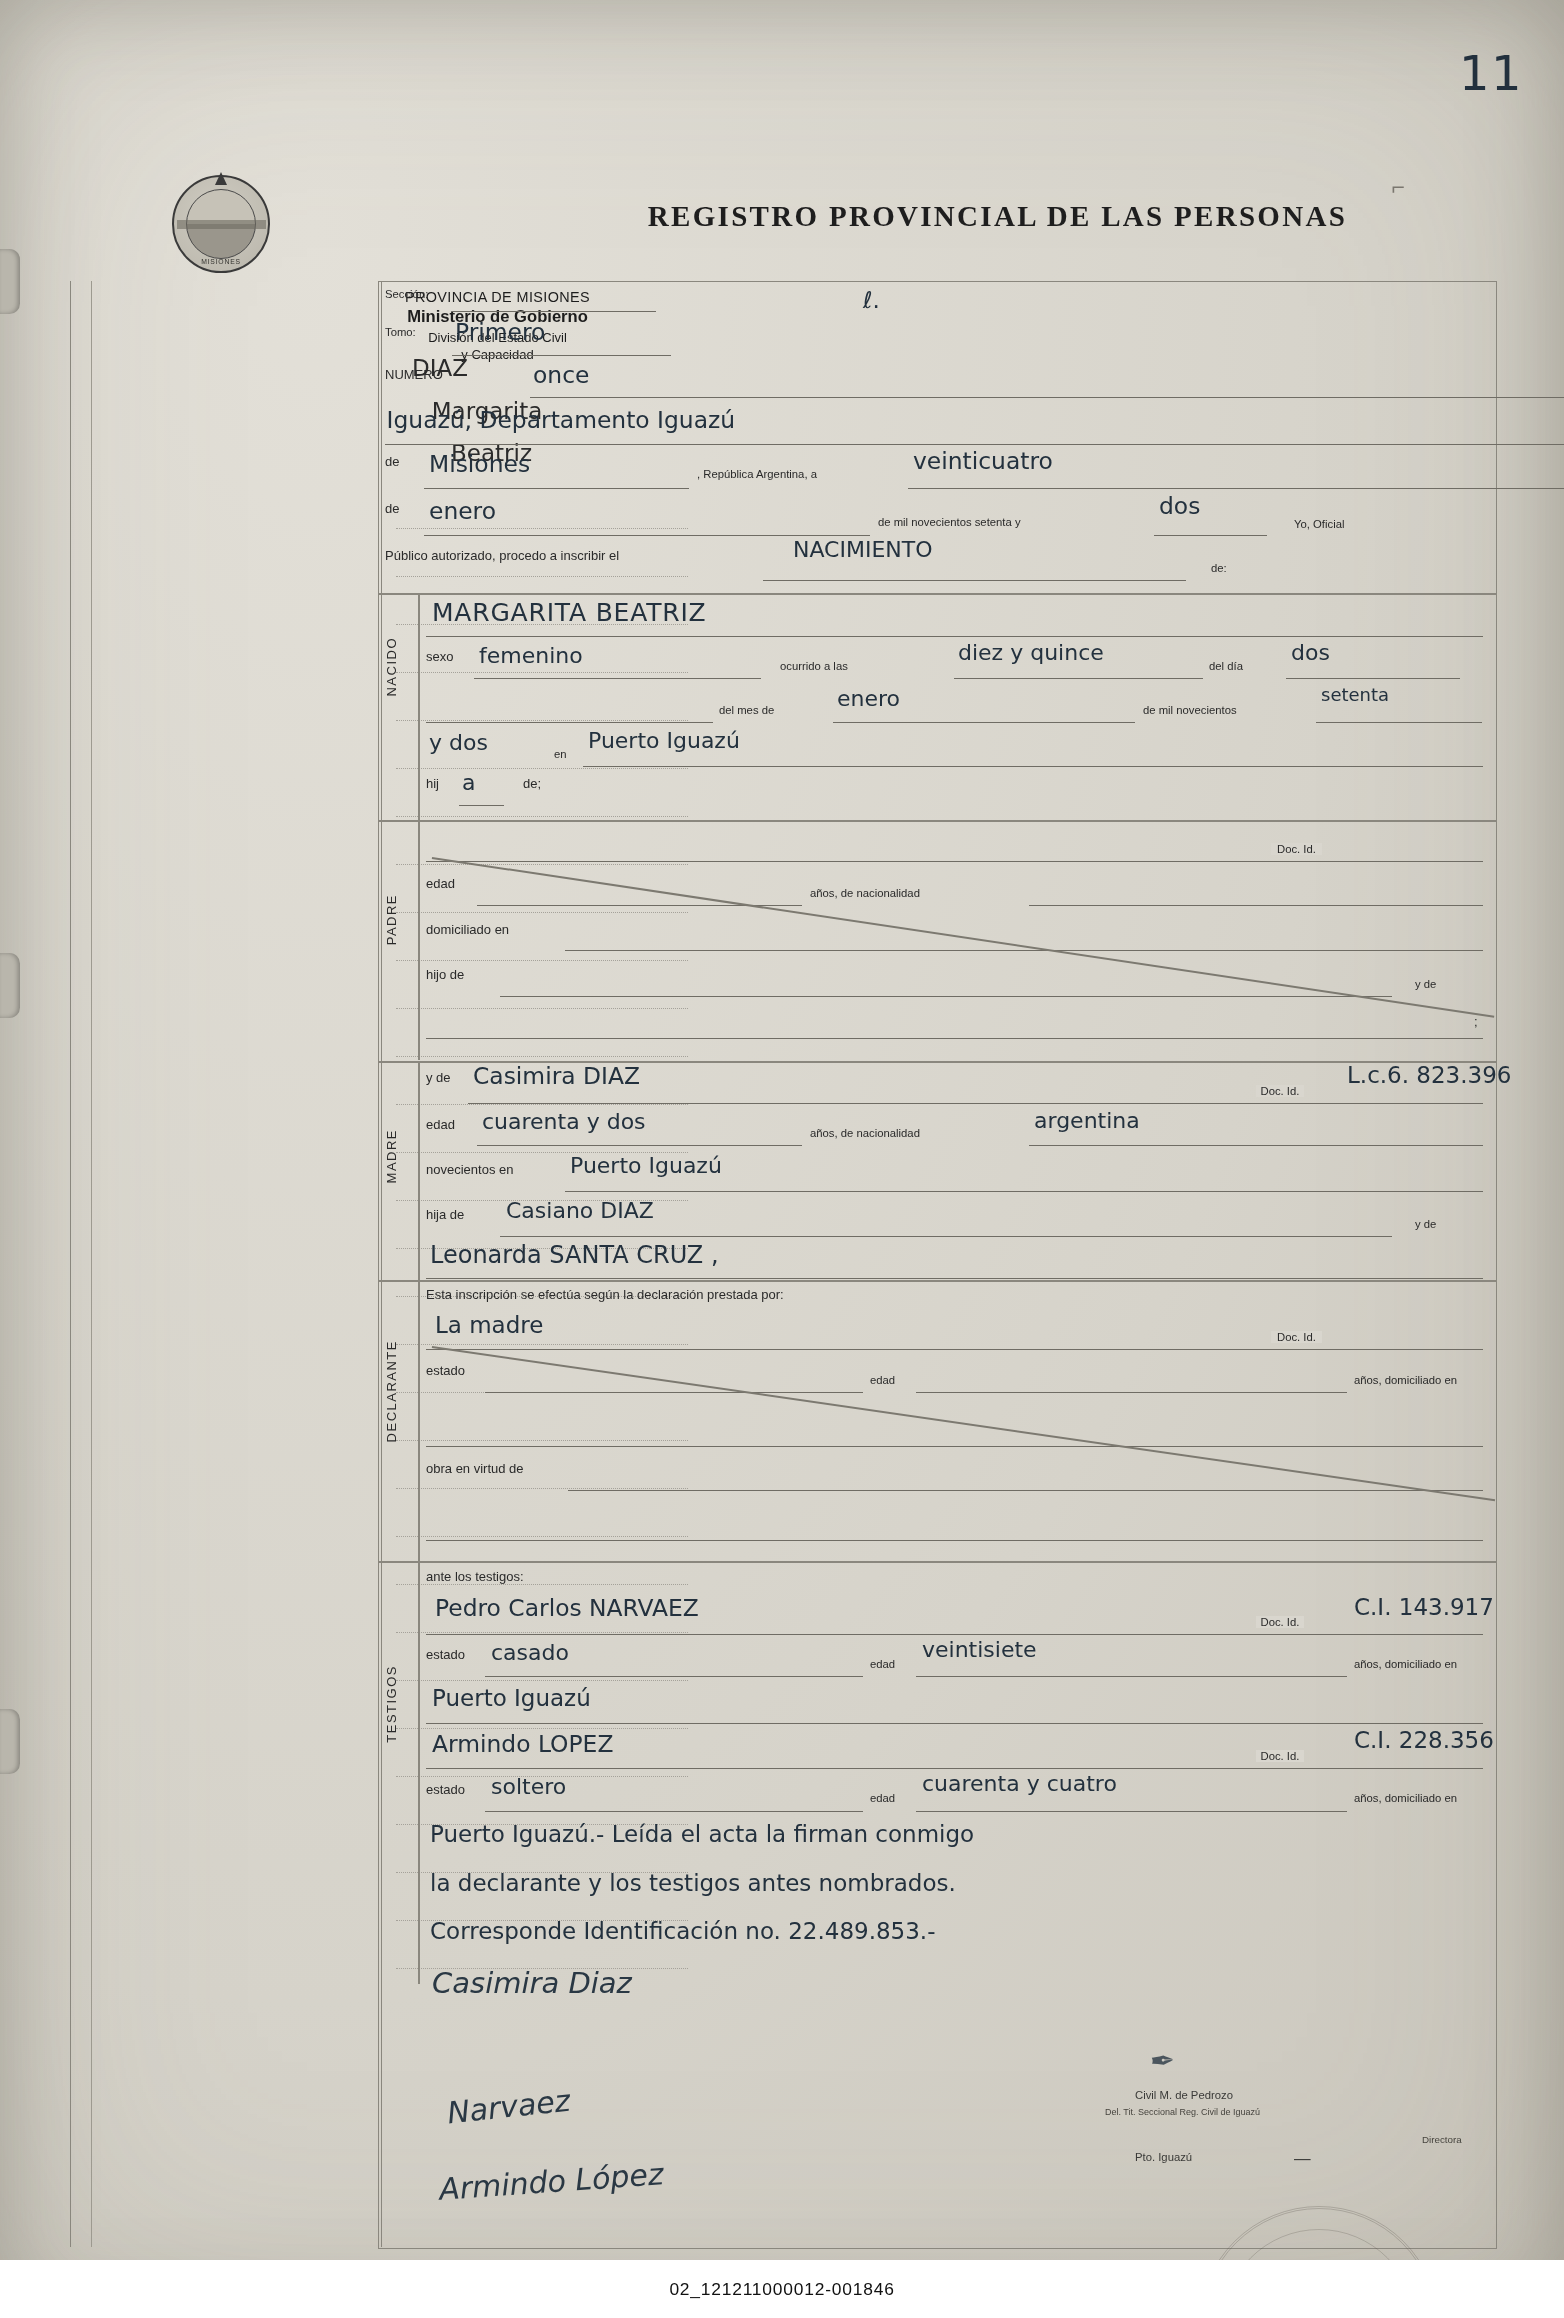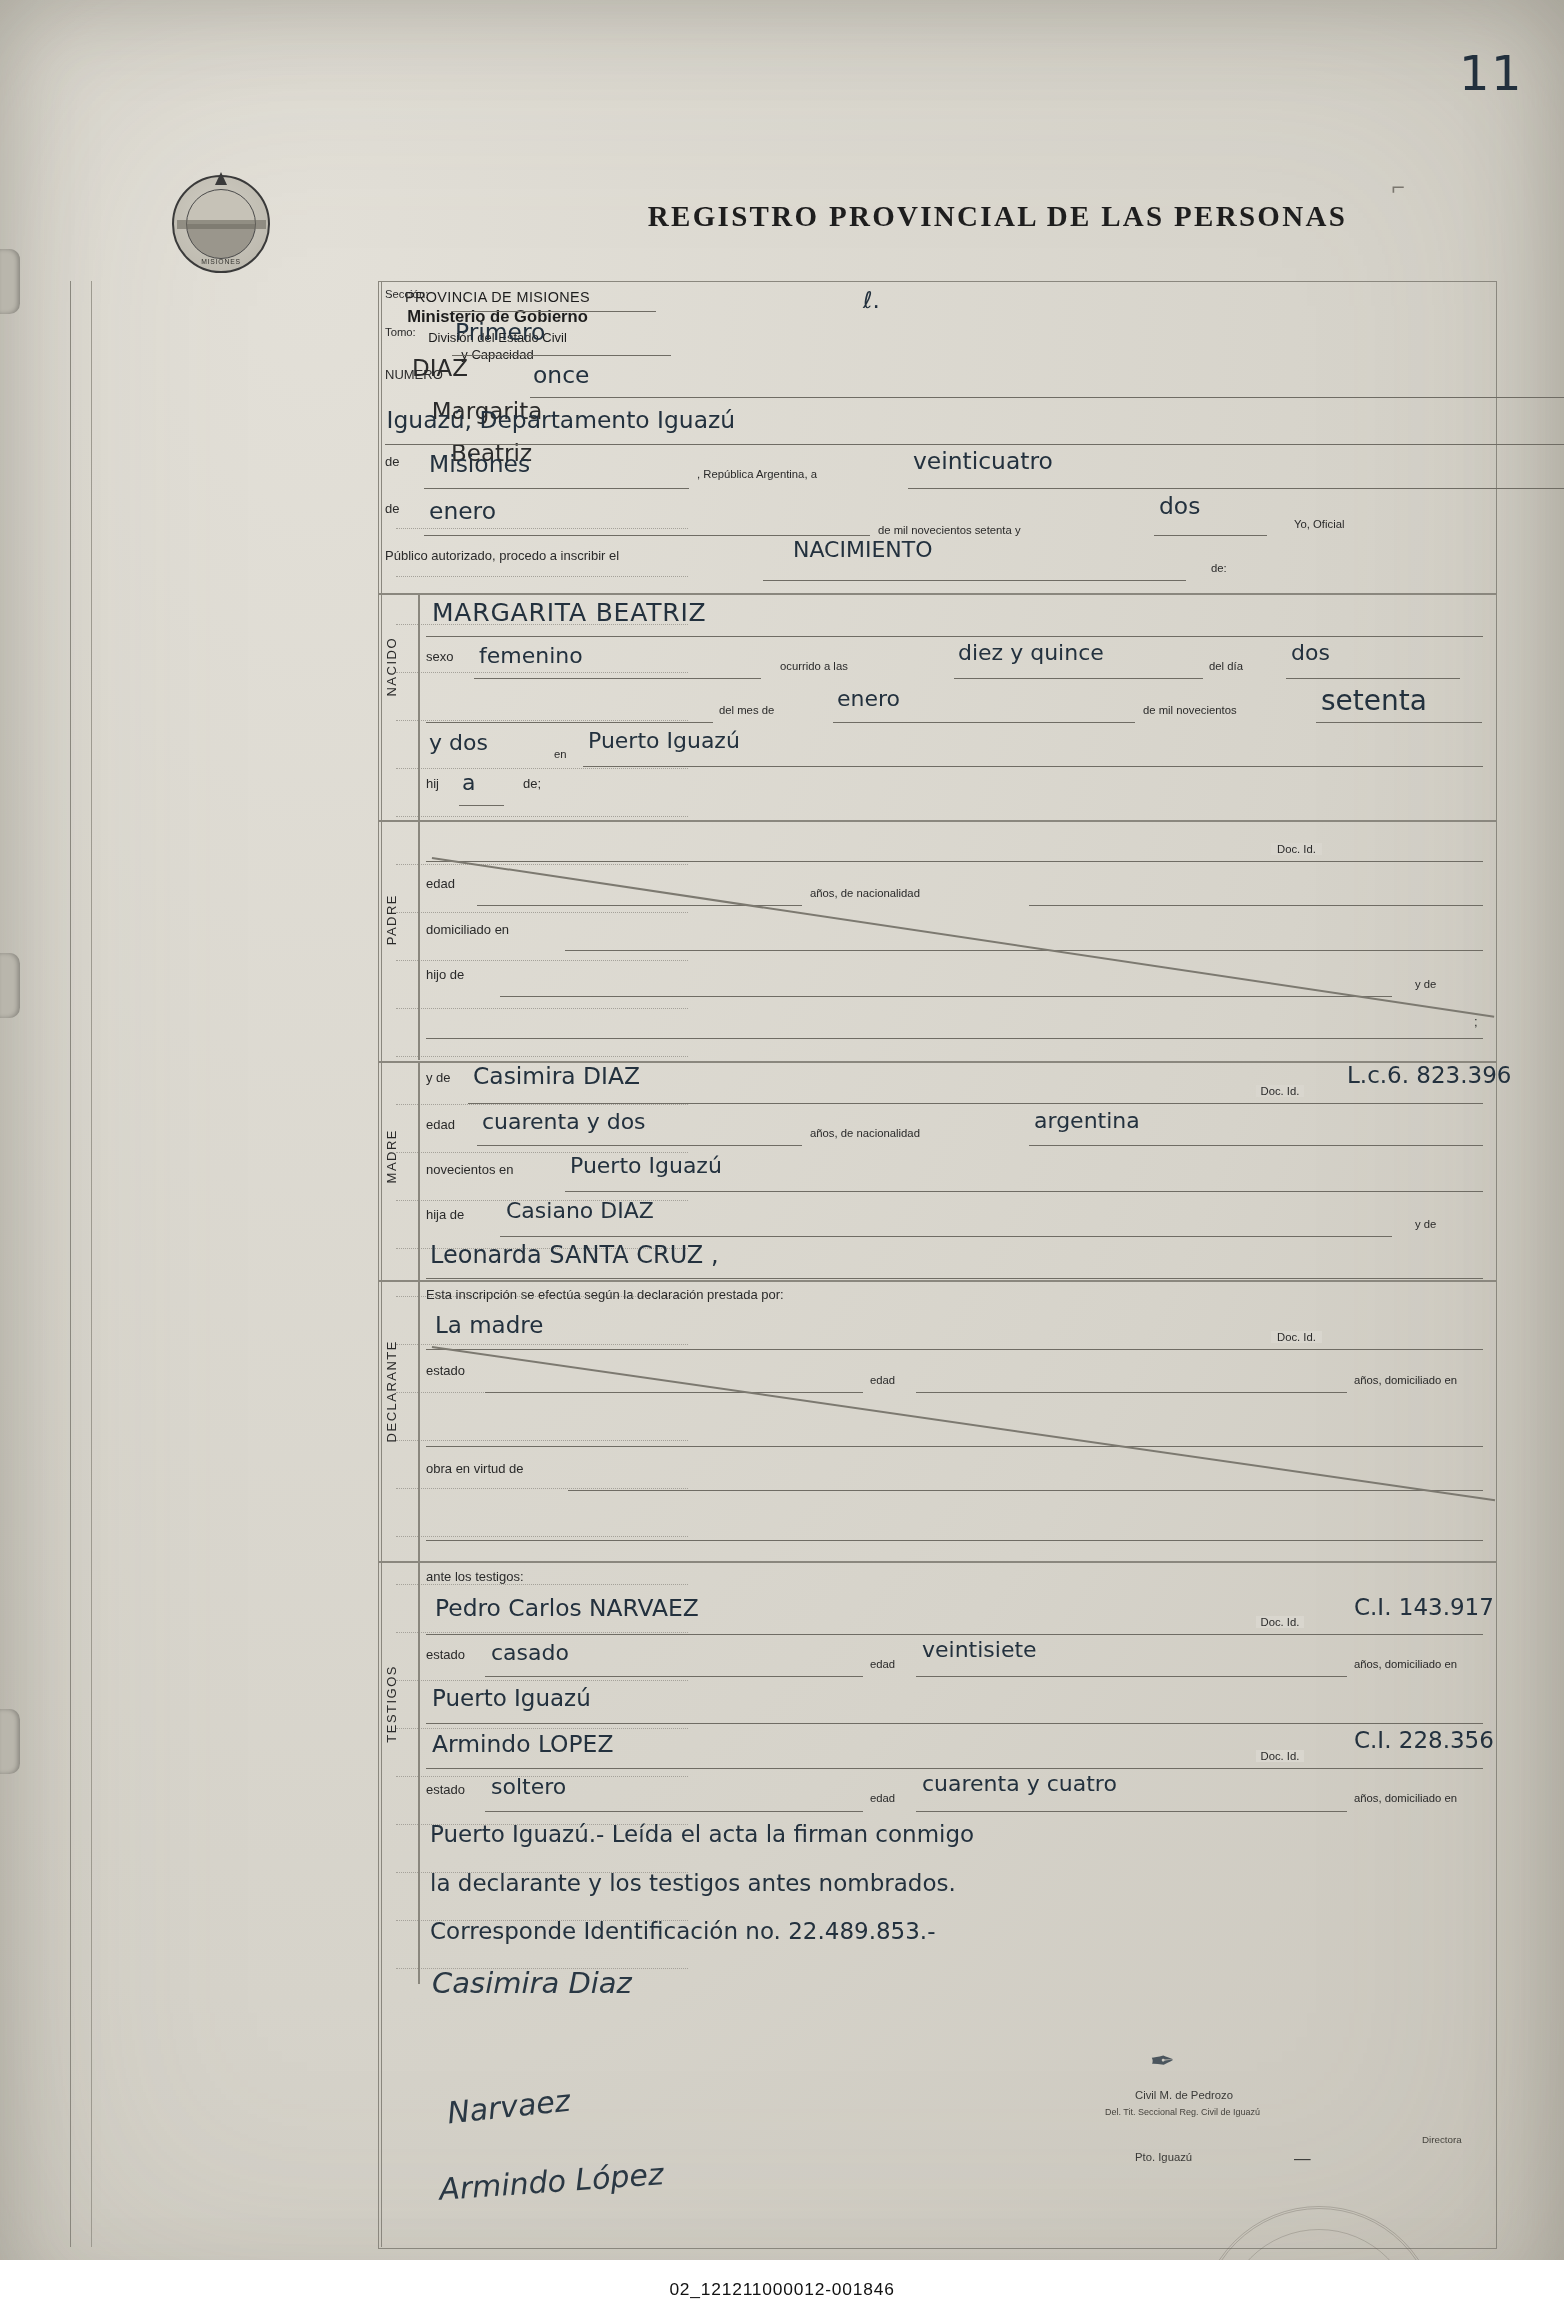--- a/index.html
+++ b/index.html
@@ -208,21 +208,21 @@
     <div class="lbl-abs" style="left:6px;top:172px;">de</div>
     <div class="line" style="left:45px;top:206px;width:265px;"></div>
     <div class="ink-abs" style="left:50px;top:168px;font-size:23.4px;">Misiones</div>
     <div class="lbl-abs sm" style="left:318px;top:186px;">, República Argentina, a</div>
     <div class="line" style="left:529px;top:206px;width:839px;"></div>
     <div class="ink-abs" style="left:534px;top:165px;font-size:23.4px;">veinticuatro</div>
 
     <div class="lbl-abs" style="left:6px;top:219px;">de</div>
     <div class="line" style="left:45px;top:253px;width:446px;"></div>
     <div class="ink-abs" style="left:50px;top:215px;font-size:23.4px;">enero</div>
-    <div class="lbl-abs sm" style="left:499px;top:234px;margin-top:8px;">de mil novecientos setenta y</div>
+    <div class="lbl-abs sm" style="left:499px;top:234px;">de mil novecientos setenta y</div>
     <div class="line" style="left:775px;top:253px;width:113px;"></div>
     <div class="ink-abs" style="left:780px;top:210px;font-size:23.4px;">dos</div>
     <div class="lbl-abs sm" style="left:915px;top:236px;">Yo, Oficial</div>
 
     <div class="lbl-abs" style="left:6px;top:266px;">Público autorizado, procedo a inscribir el</div>
     <div class="line" style="left:384px;top:298px;width:423px;"></div>
     <div class="ink-abs" style="left:389px;top:255px;font-size:22px;margin-left:25px;">NACIMIENTO</div>
     <div class="lbl-abs sm" style="left:832px;top:280px;">de:</div>
 
     <div class="sect-divider" style="top:311px;"></div>
@@ -241,21 +241,21 @@
     <div class="lbl-abs sm" style="left:830px;top:378px;">del día</div>
     <div class="line" style="left:907px;top:396px;width:174px;"></div>
     <div class="ink-abs" style="left:912px;top:358px;font-size:22px;">dos</div>
 
     <div class="line" style="left:47px;top:440px;width:287px;"></div>
     <div class="lbl-abs sm" style="left:340px;top:422px;">del mes de</div>
     <div class="line" style="left:454px;top:440px;width:302px;"></div>
     <div class="ink-abs" style="left:458px;top:404px;font-size:22px;">enero</div>
     <div class="lbl-abs sm" style="left:764px;top:422px;">de mil novecientos</div>
     <div class="line" style="left:937px;top:440px;width:166px;"></div>
-    <div class="ink-abs" style="left:942px;top:402px;font-size:28px;">setenta</div>
+    <div class="ink-abs" style="left:942px;top:402px;font-size:18px;">setenta</div>
 
     <div class="ink-abs" style="left:50px;top:448px;font-size:22px;">y dos</div>
     <div class="lbl-abs sm" style="left:175px;top:466px;">en</div>
     <div class="line" style="left:204px;top:484px;width:900px;"></div>
     <div class="ink-abs" style="left:209px;top:446px;font-size:22px;">Puerto Iguazú</div>
 
     <div class="lbl-abs" style="left:47px;top:494px;">hij</div>
     <div class="line" style="left:80px;top:523px;width:45px;"></div>
     <div class="ink-abs" style="left:83px;top:488px;font-size:22px;">a</div>
     <div class="lbl-abs" style="left:144px;top:494px;">de;</div>

